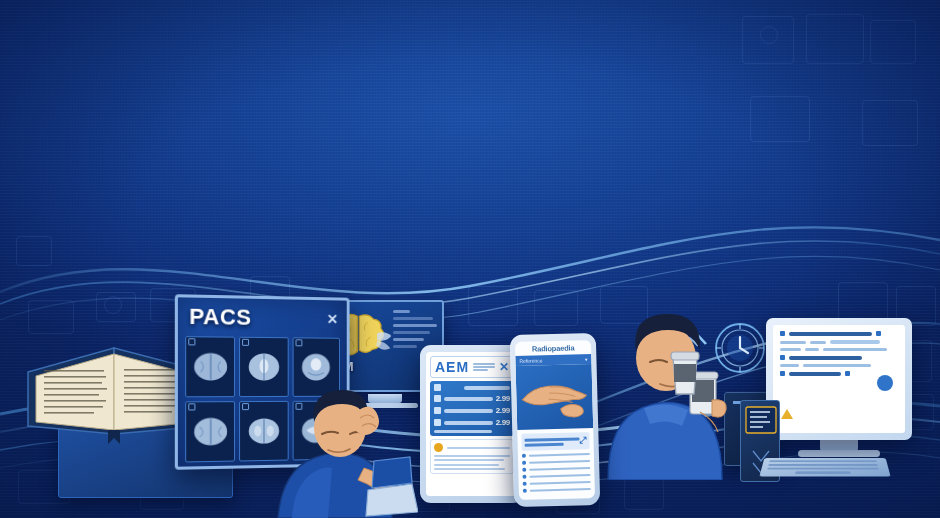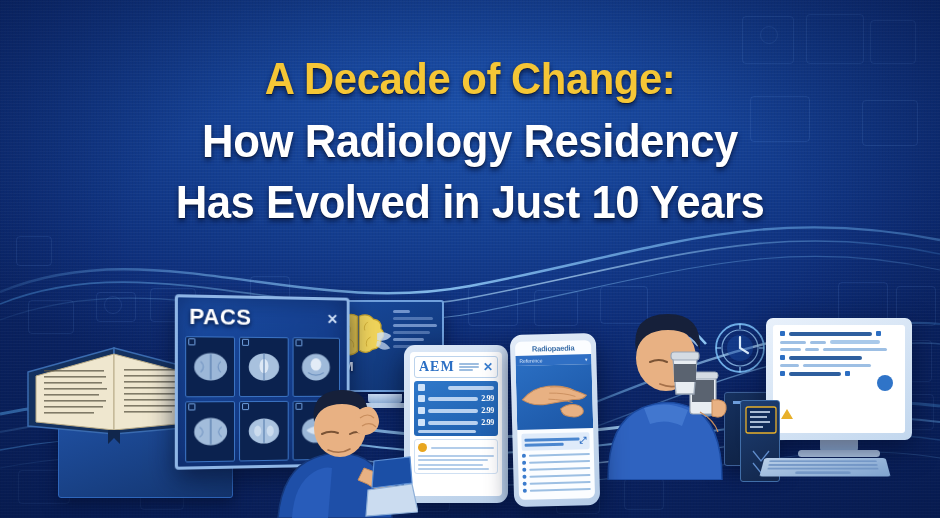--- a/index.html
+++ b/index.html
@@ -73,23 +73,23 @@
   #emr .emtext { position:absolute; left:2px; bottom:0px; color:#eaf2ff; font-size:13px;
                  font-weight:700; letter-spacing:2px; text-shadow:0 1px 3px rgba(2,10,35,.9); }
   #emr .rcol { flex:1; display:flex; flex-direction:column; gap:4px; padding-top:2px; }
   #emr .rline { height:3px; background:rgba(190,215,255,.55); border-radius:2px; }
   #emr .stand { position:absolute; left:44px; top:92px; width:34px; height:9px;
                 background:linear-gradient(#c9dbf2,#8fb0d8); border-radius:0 0 3px 3px; }
   #emr .base { position:absolute; left:28px; top:101px; width:66px; height:5px;
                background:#b9cfe9; border-radius:3px; }
 
   
-  #tablet { left:404px; top:345px; width:104px; height:158px; z-index:26;
+  #tablet { left:420px; top:345px; width:104px; height:158px; z-index:26;
             background:linear-gradient(150deg,#dce8f7,#b9cfe8); border-radius:11px;
-            padding:7px 6px; box-shadow:0 10px 26px rgba(3,14,45,.65);font-family:Liberation Serif, serif; }
+            padding:7px 6px; box-shadow:0 10px 26px rgba(3,14,45,.65); }
   #tablet .screen { background:#ffffff; border-radius:4px; height:100%; padding:4px 4px;
                     display:flex; flex-direction:column; gap:3px; }
   #tablet .thead { display:flex; align-items:center; justify-content:space-between;
                    border:1px solid #bcd3ec; border-radius:3px; padding:2px 4px; }
   #tablet .aem { color:#2b6fc4; font-size:14px; font-weight:700; letter-spacing:1px; }
   #tablet .microlines { display:flex; flex-direction:column; gap:1.5px; flex:1; margin:0 4px; }
   #tablet .microlines i { display:block; height:1.5px; background:#9dbde0; border-radius:1px; }
   #tablet .tx { color:#3b7fd0; font-size:12px; font-weight:700; }
   #tablet .card { background:linear-gradient(160deg,#2f78c9,#1f5fae); border-radius:3px;
                   padding:3px 4px; display:flex; flex-direction:column; gap:3px; }
@@ -548,21 +548,16 @@
             <span class="ln" style="width:44%"></span>
             <span class="sq"></span>
           </div>
         <div class="circlebtn"></div>
         <div class="warn"></div>
       </div>
     </div>
 
   </div>
 
-  <div id="title">
-    <div class="tline" id="l1">A Decade of Change:</div>
-    <div class="tline" id="l2">How Radiology Residency</div>
-    <div class="tline" id="l3">Has Evolved in Just 10 Years</div>
-  </div>
 
   <div class="noise"></div>
   <div class="vig"></div>
 </div>
 
 </body></html>

